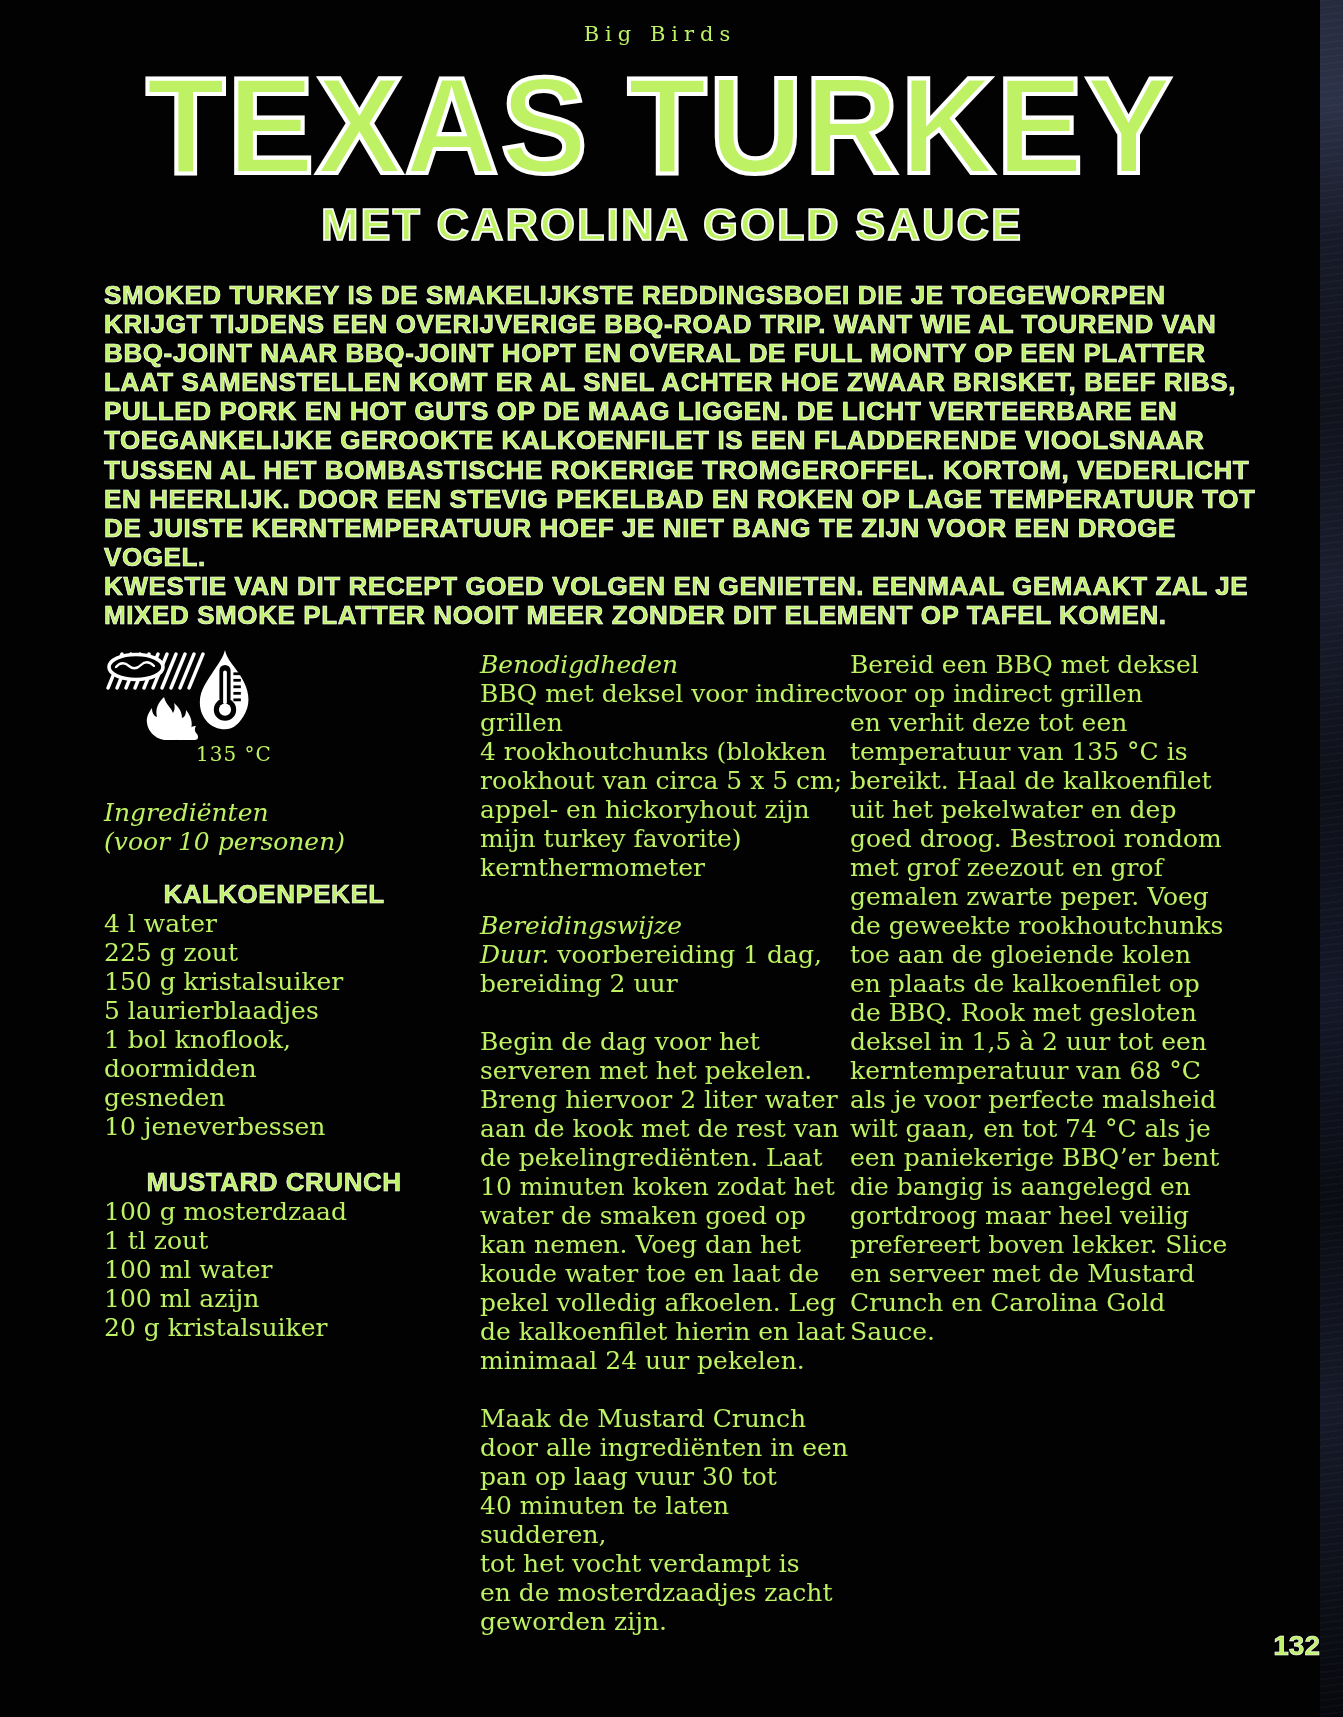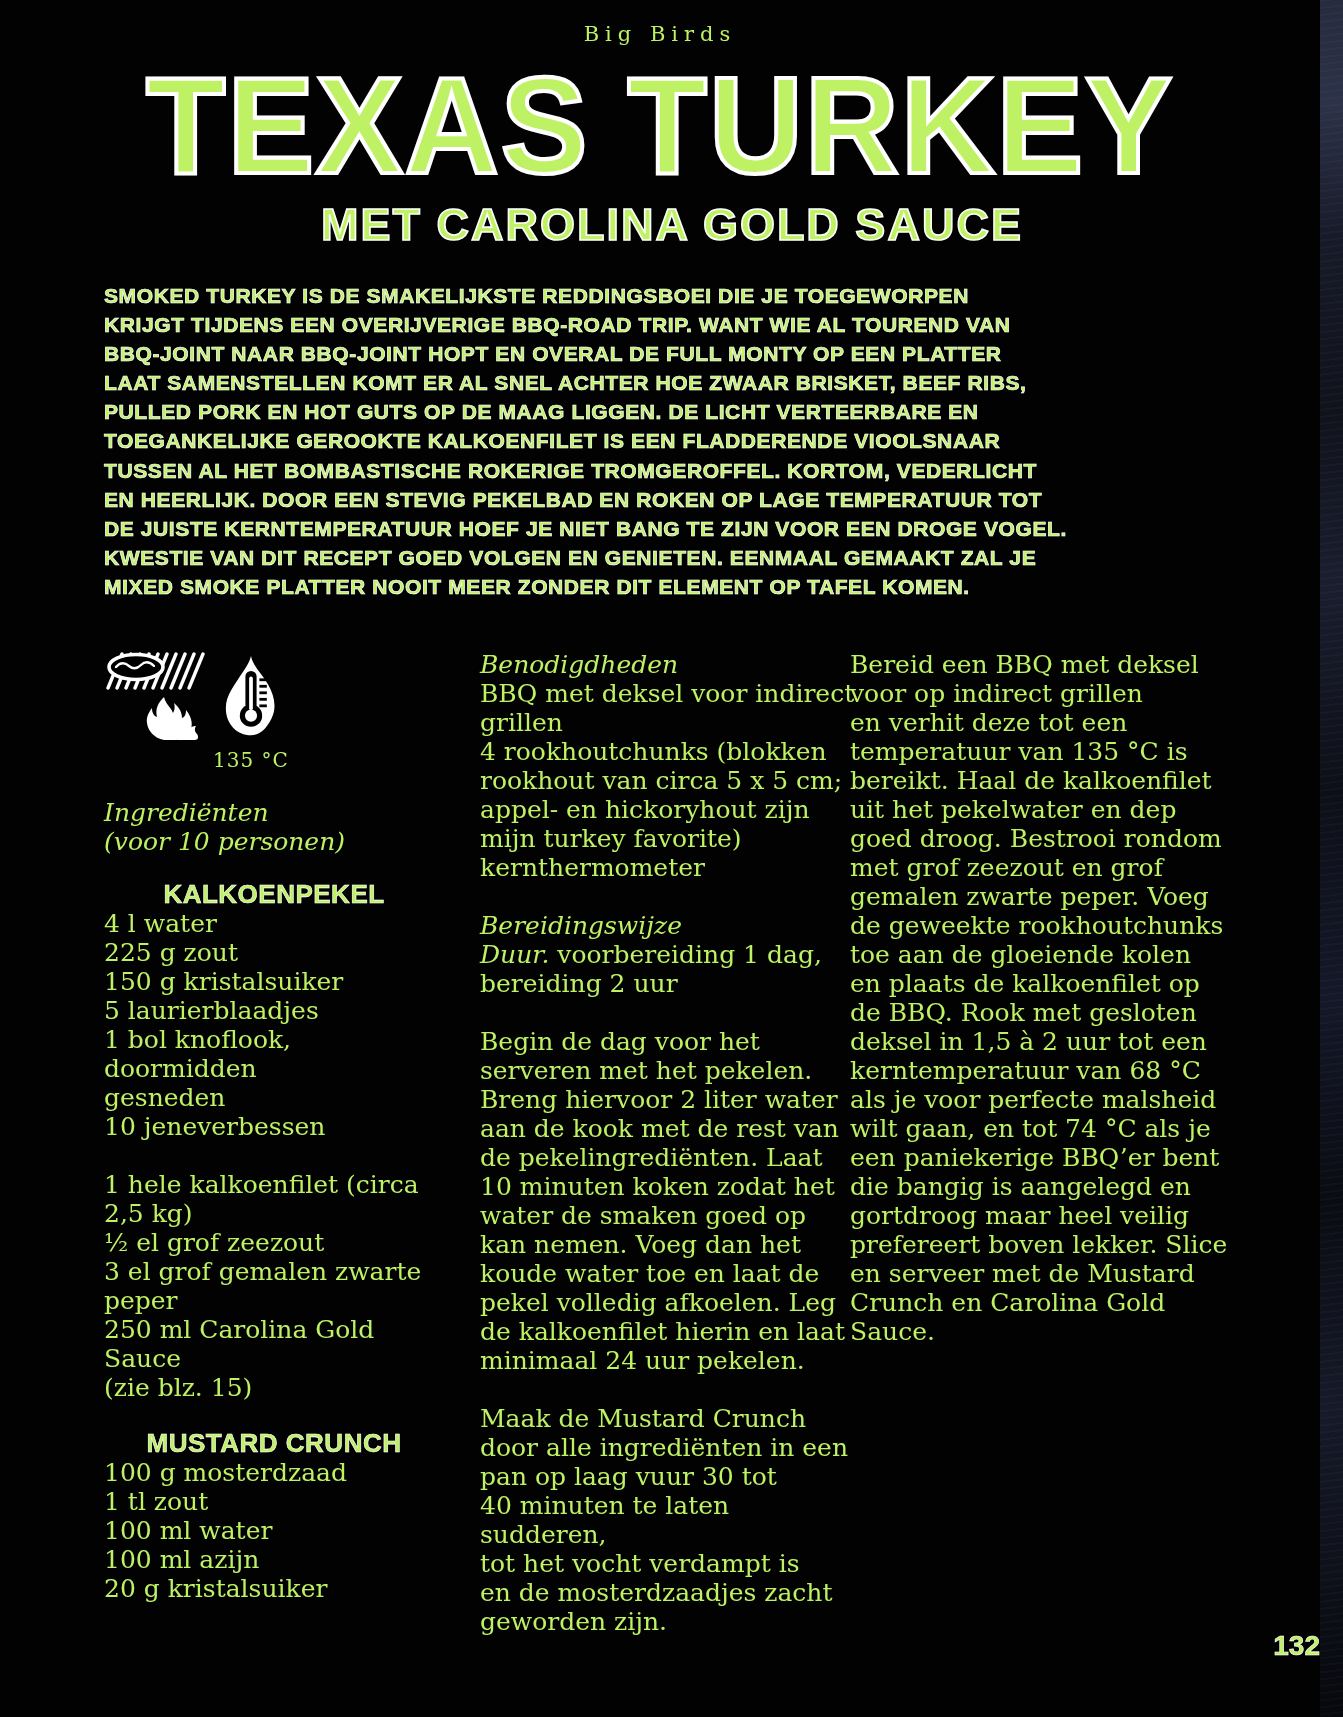--- a/index.html
+++ b/index.html
@@ -27,33 +27,33 @@
     line-height:1;letter-spacing:2px;-webkit-text-stroke:4px #fff;
     transform:scaleY(1.06);transform-origin:top center;white-space:nowrap;
   }
   .subtitle{
     position:absolute;top:199px;left:12px;width:1320px;text-align:center;
     font-family:"Liberation Sans",sans-serif;font-weight:700;font-size:45px;
     letter-spacing:2px;-webkit-text-stroke:1.6px #fff;white-space:nowrap;
   }
   .intro{
     position:absolute;left:104px;top:281px;width:1160px;
-    font-family:"Liberation Sans",sans-serif;font-weight:700;font-size:21px;
+    font-family:"Liberation Sans",sans-serif;font-weight:700;font-size:26px;
     line-height:29.1px;letter-spacing:.6px;-webkit-text-stroke:.7px #fff;
     white-space:pre-line;
   }
   .col{position:absolute;top:650px;font-size:25px;line-height:29px;}
   .col-left{left:104px;width:340px;}
   .col-mid{left:480px;width:382px;}
   .col-right{left:850px;width:392px;}
   .bodytext{white-space:pre-line;}
   .italic{font-style:italic;}
   .icons-row{position:relative;height:148px;}
   .grill-icon-box{position:absolute;left:2px;top:2px;}
-  .temp-icon-box{position:absolute;left:92px;top:6px;width:110px;text-align:center;}
+  .temp-icon-box{position:absolute;left:92px;top:0;width:110px;text-align:left;}
   .temp-caption{font-size:20px;margin-top:2px;letter-spacing:1px;}
   .ing-heading{
     font-family:"Liberation Sans",sans-serif;font-weight:700;font-size:26px;
     letter-spacing:.5px;-webkit-text-stroke:.6px #fff;line-height:29px;text-align:center;
   }
   .gap29{margin-top:29px;}
   .gap27{margin-top:27px;}
   .gap24{margin-top:24px;}
   .page-number{
     position:absolute;top:1630px;left:0;width:1320px;text-align:right;
@@ -132,27 +132,20 @@
 
     <div class="ing-heading gap24">KALKOENPEKEL</div>
     <div class="bodytext">4 l water
 225 g zout
 150 g kristalsuiker
 5 laurierblaadjes
 1 bol knoflook, doormidden
 gesneden
 10 jeneverbessen</div>
 
-    <div class="bodytext gap29">1 hele kalkoenfilet (circa
-2,5 kg)
-½ el grof zeezout
-3 el grof gemalen zwarte
-peper
-250 ml Carolina Gold Sauce
-(zie blz. 15)</div>
 
     <div class="ing-heading gap27">MUSTARD CRUNCH</div>
     <div class="bodytext">100 g mosterdzaad
 1 tl zout
 100 ml water
 100 ml azijn
 20 g kristalsuiker</div>
   </div>
 
   <div class="col col-mid">

